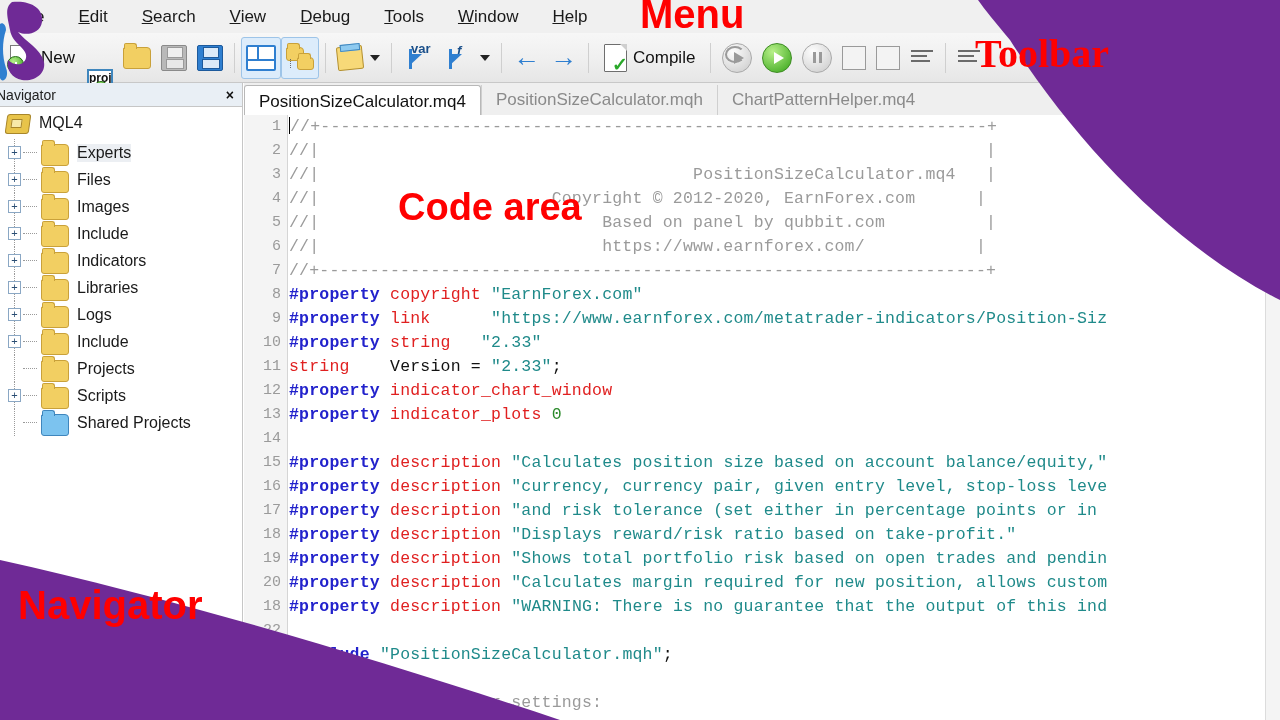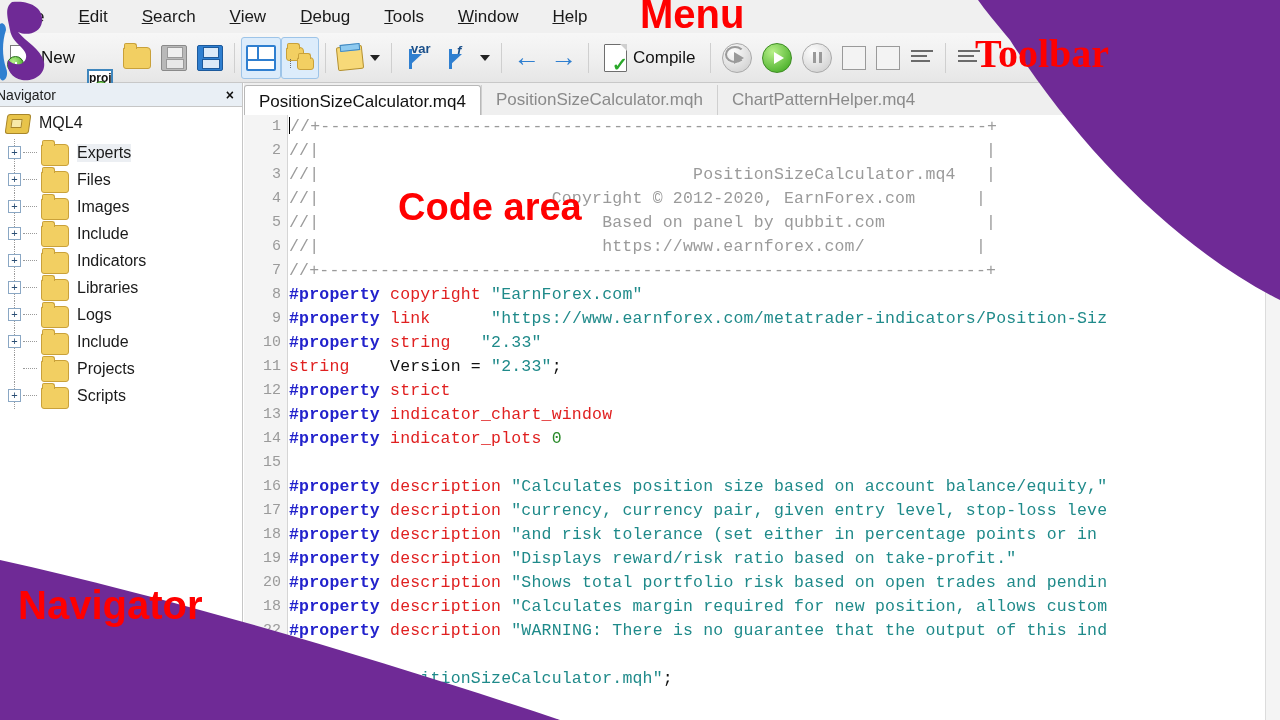--- a/index.html
+++ b/index.html
@@ -385,20 +385,27 @@
             <span class="dots"></span>
             <span class="ico folder" style="margin-top: 4px;"></span>
             <span class="nav-label">Projects</span>
           </div>
           <div class="nav-row">
             <span class="vline"></span>
             <span class="expander" style="position: relative; z-index: 2; background: rgb(255, 255, 255);">+</span>
             <span class="dots"></span>
             <span class="ico folder" style="margin-top: 4px;"></span>
             <span class="nav-label">Scripts</span>
+          </div>
+          <div class="nav-row">
+            <span class="vline"></span>
+            <span class="expander blank" style="position: relative; z-index: 2; background: transparent;"></span>
+            <span class="dots"></span>
+            <span class="ico folder blue" style="margin-top: 4px;"></span>
+            <span class="nav-label">Shared Projects</span>
           </div>
         </div>
     </div>
   </div>
 
   <div class="tabstrip" id="tabstrip">
       <div class="tab active">PositionSizeCalculator.mq4</div>
       <div class="tab">PositionSizeCalculator.mqh</div>
       <div class="tab">ChartPatternHelper.mq4</div>
       <div class="tab-scroll">◂</div>
@@ -438,21 +445,20 @@
         <div class="cl"><span class="c-com">//|                                                                  |</span></div>
         <div class="cl"><span class="c-com">//|                                     PositionSizeCalculator.mq4   |</span></div>
         <div class="cl"><span class="c-com">//|                       Copyright © 2012-2020, EarnForex.com      |</span></div>
         <div class="cl"><span class="c-com">//|                            Based on panel by qubbit.com          |</span></div>
         <div class="cl"><span class="c-com">//|                            https://www.earnforex.com/           |</span></div>
         <div class="cl"><span class="c-com">//+------------------------------------------------------------------+</span></div>
         <div class="cl"><span class="c-prop">#property</span><span class="c-plain"> </span><span class="c-kw">copyright</span><span class="c-plain"> </span><span class="c-str">"EarnForex.com"</span></div>
         <div class="cl"><span class="c-prop">#property</span><span class="c-plain"> </span><span class="c-kw">link</span><span class="c-plain">      </span><span class="c-str">"https://www.earnforex.com/metatrader-indicators/Position-Siz</span></div>
         <div class="cl"><span class="c-prop">#property</span><span class="c-plain"> </span><span class="c-kw">string</span><span class="c-plain">   </span><span class="c-str">"2.33"</span></div>
         <div class="cl"><span class="c-kw">string</span><span class="c-plain">    Version = </span><span class="c-str">"2.33"</span><span class="c-plain">;</span></div>
-        <div class="cl"><span class="c-prop">#property</span><span class="c-plain"> </span><span class="c-kw">strict</span></div>
         <div class="cl"><span class="c-prop">#property</span><span class="c-plain"> </span><span class="c-kw">indicator_chart_window</span></div>
         <div class="cl"><span class="c-prop">#property</span><span class="c-plain"> </span><span class="c-kw">indicator_plots</span><span class="c-plain"> </span><span class="c-num">0</span></div>
         <div class="cl">&nbsp;</div>
         <div class="cl"><span class="c-prop">#property</span><span class="c-plain"> </span><span class="c-kw">description</span><span class="c-plain"> </span><span class="c-str">"Calculates position size based on account balance/equity,"</span></div>
         <div class="cl"><span class="c-prop">#property</span><span class="c-plain"> </span><span class="c-kw">description</span><span class="c-plain"> </span><span class="c-str">"currency, currency pair, given entry level, stop-loss leve</span></div>
         <div class="cl"><span class="c-prop">#property</span><span class="c-plain"> </span><span class="c-kw">description</span><span class="c-plain"> </span><span class="c-str">"and risk tolerance (set either in percentage points or in</span></div>
         <div class="cl"><span class="c-prop">#property</span><span class="c-plain"> </span><span class="c-kw">description</span><span class="c-plain"> </span><span class="c-str">"Displays reward/risk ratio based on take-profit."</span></div>
         <div class="cl"><span class="c-prop">#property</span><span class="c-plain"> </span><span class="c-kw">description</span><span class="c-plain"> </span><span class="c-str">"Shows total portfolio risk based on open trades and pendin</span></div>
         <div class="cl"><span class="c-prop">#property</span><span class="c-plain"> </span><span class="c-kw">description</span><span class="c-plain"> </span><span class="c-str">"Calculates margin required for new position, allows custom</span></div>
         <div class="cl"><span class="c-prop">#property</span><span class="c-plain"> </span><span class="c-kw">description</span><span class="c-plain"> </span><span class="c-str">"WARNING: There is no guarantee that the output of this ind</span></div>

